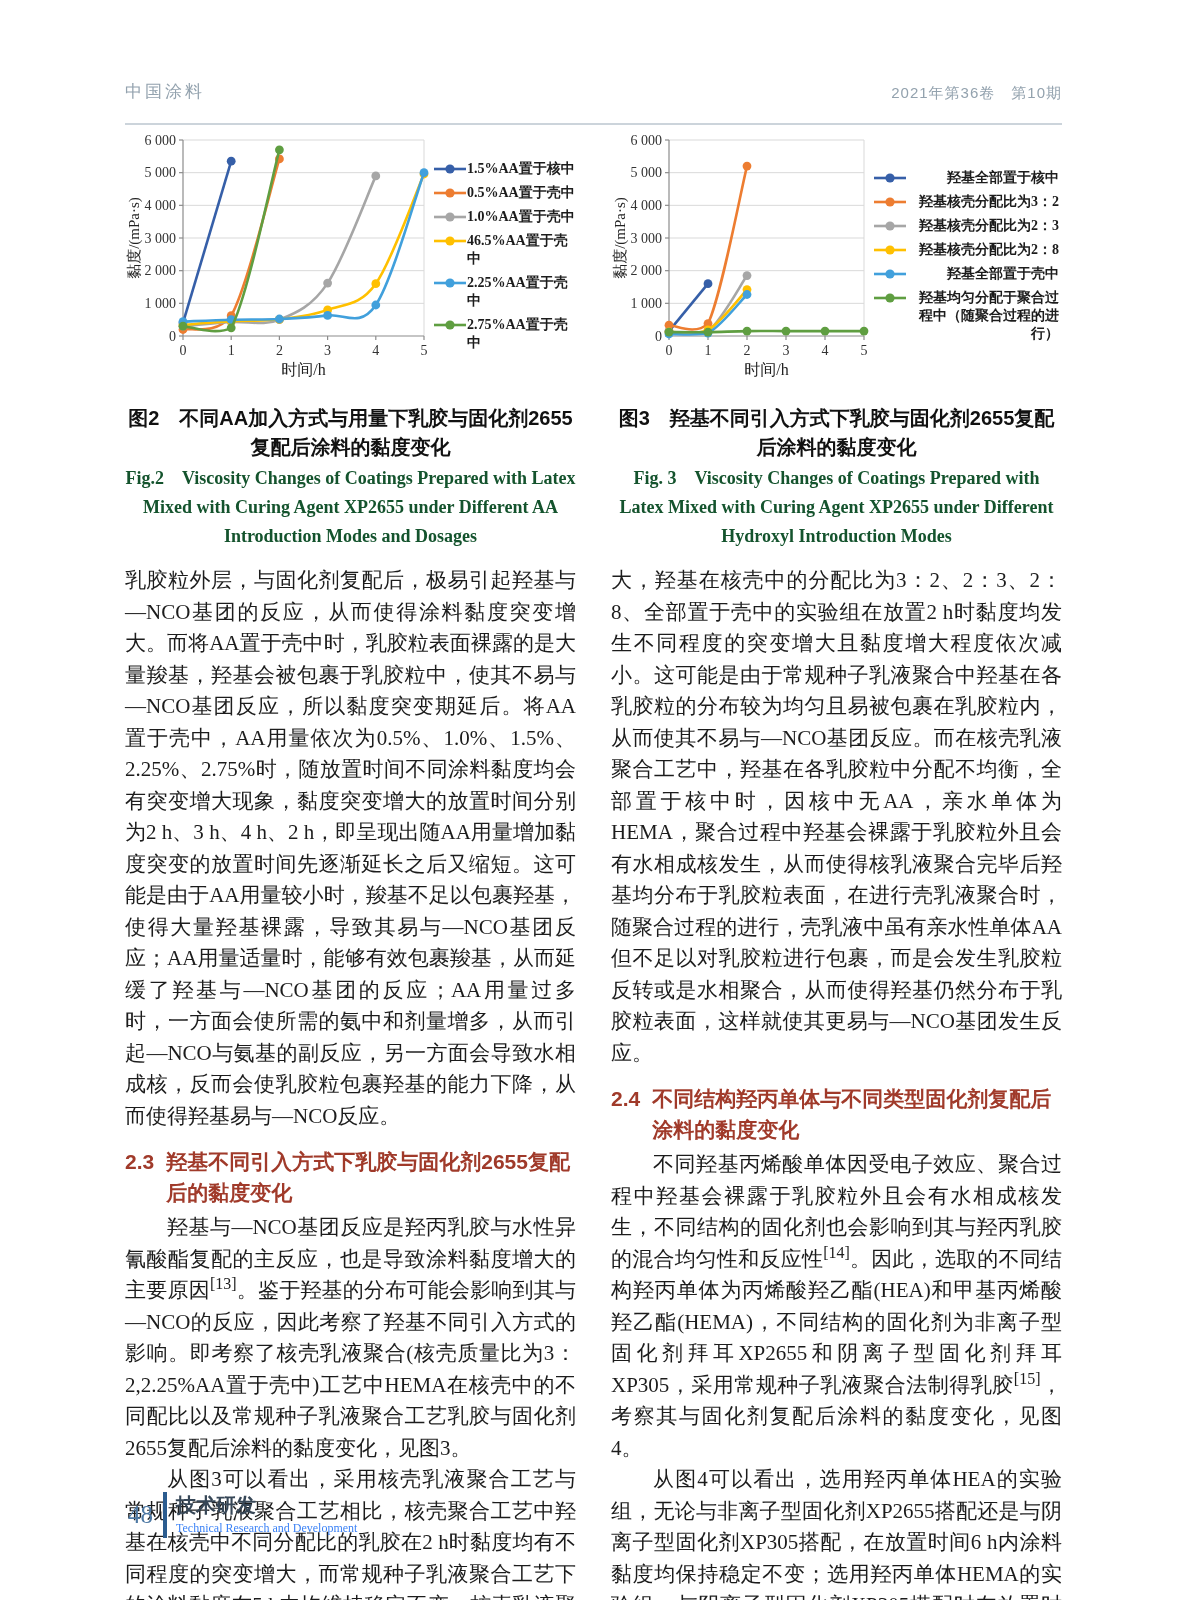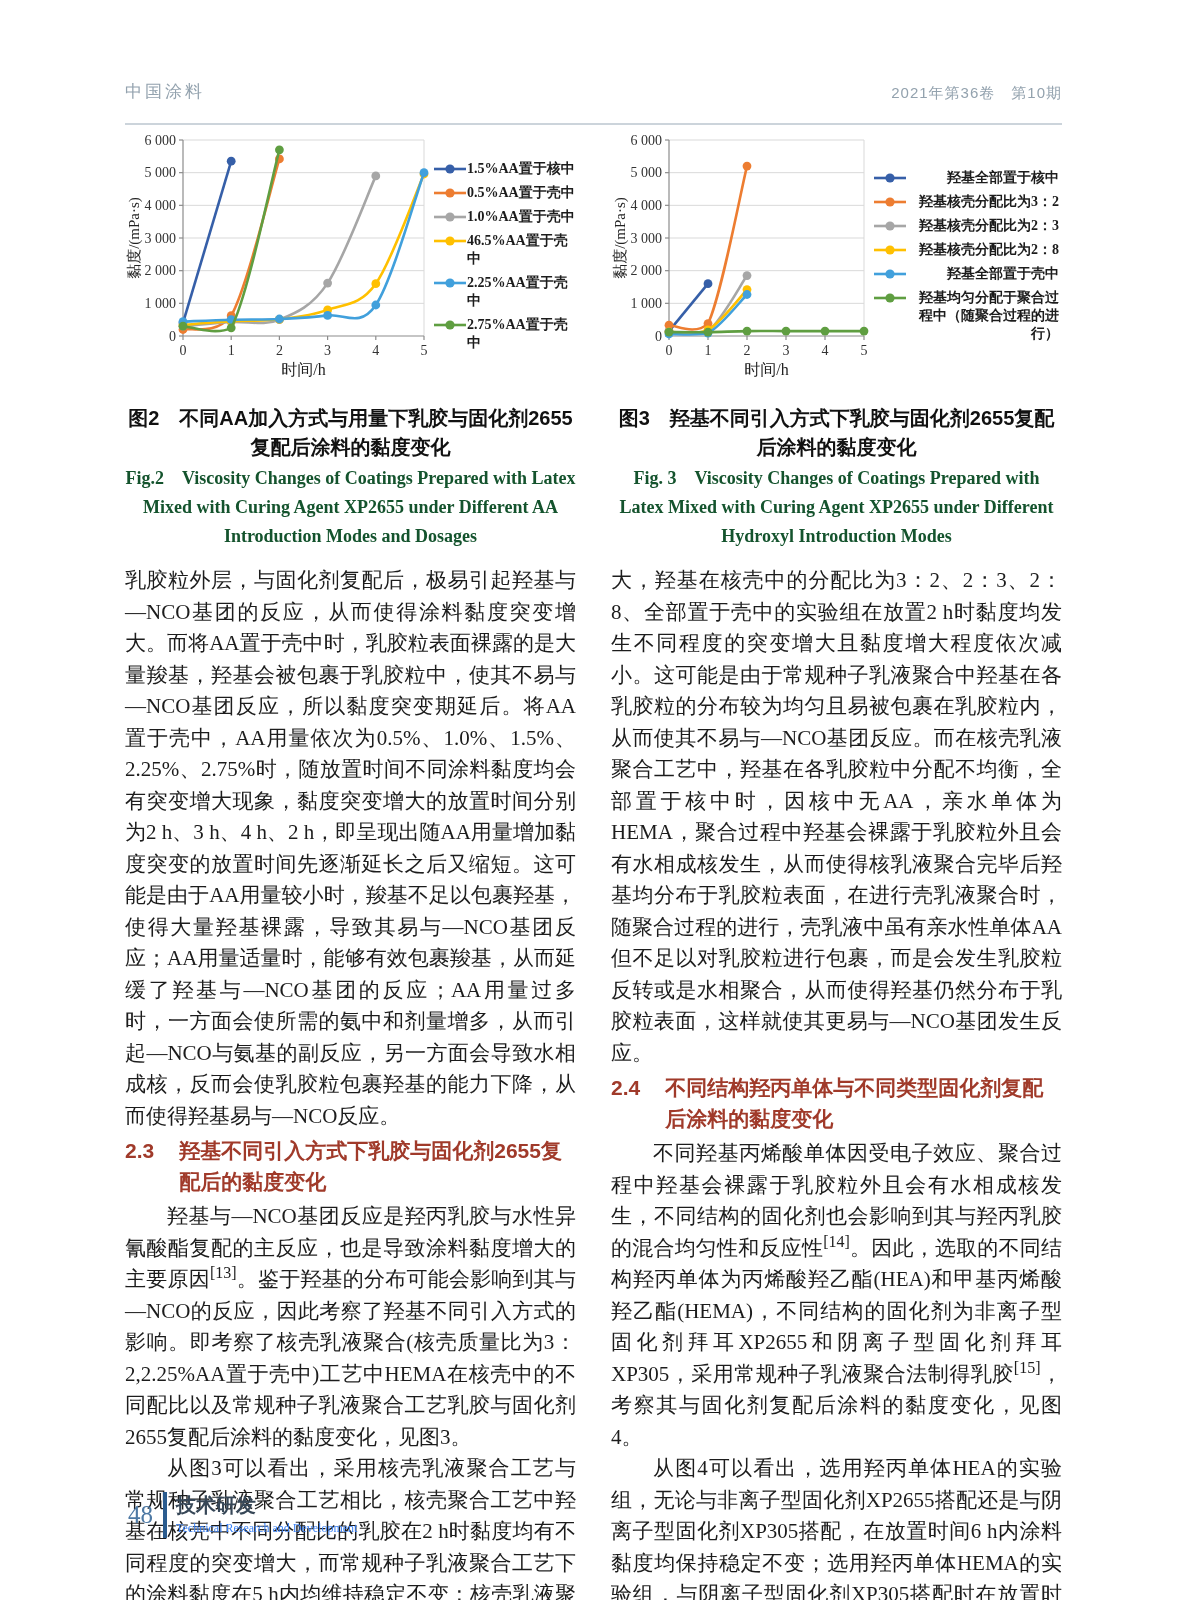--- a/index.html
+++ b/index.html
@@ -26,21 +26,21 @@
   .legend-f2{width:142px;}
   .legend-f3{width:188px;text-align:right;}
   .legend-f3 .litem span{width:152px;}
   figcaption{margin-top:20px;text-align:center;}
   .cap-zh{font-family:"Liberation Sans","DejaVu Sans",sans-serif;font-weight:bold;font-size:20px;line-height:29px;color:#111;}
   .cap-en{font-weight:bold;font-size:18px;line-height:29px;margin-top:2px;color:#14532d;}
   
   .body-p{margin:0;font-size:21px;line-height:31.5px;text-align:justify;}
   .body-p.indent{text-indent:2em;}
   sup{font-size:16px;line-height:0;vertical-align:super;}
-  .sec-h{display:flex;gap:25px;margin:3px 0 4px 0;font-family:"Liberation Sans","DejaVu Sans",sans-serif;
+  .sec-h{display:flex;gap:12px;margin:14px 0 4px 0;font-family:"Liberation Sans","DejaVu Sans",sans-serif;
          font-weight:bold;font-size:21px;line-height:31px;color:#a03a2a;}
   .sec-h .sec-num{flex:0 0 auto;}
   
   .footer{position:absolute;left:128px;top:1492px;display:flex;align-items:center;}
   .footer .pnum{font-size:25px;color:#4e79a4;margin-right:10px;}
   .footer .bar{width:4px;height:46px;background:#2b5c8f;margin-right:9px;}
   .footer .sec-zh{font-family:"Liberation Sans","DejaVu Sans",sans-serif;font-weight:bold;font-size:20px;color:#374757;line-height:22px;}
   .footer .sec-en{font-size:12px;color:#3b82f6;line-height:16px;margin-top:4px;}
 </style>
 </head>

